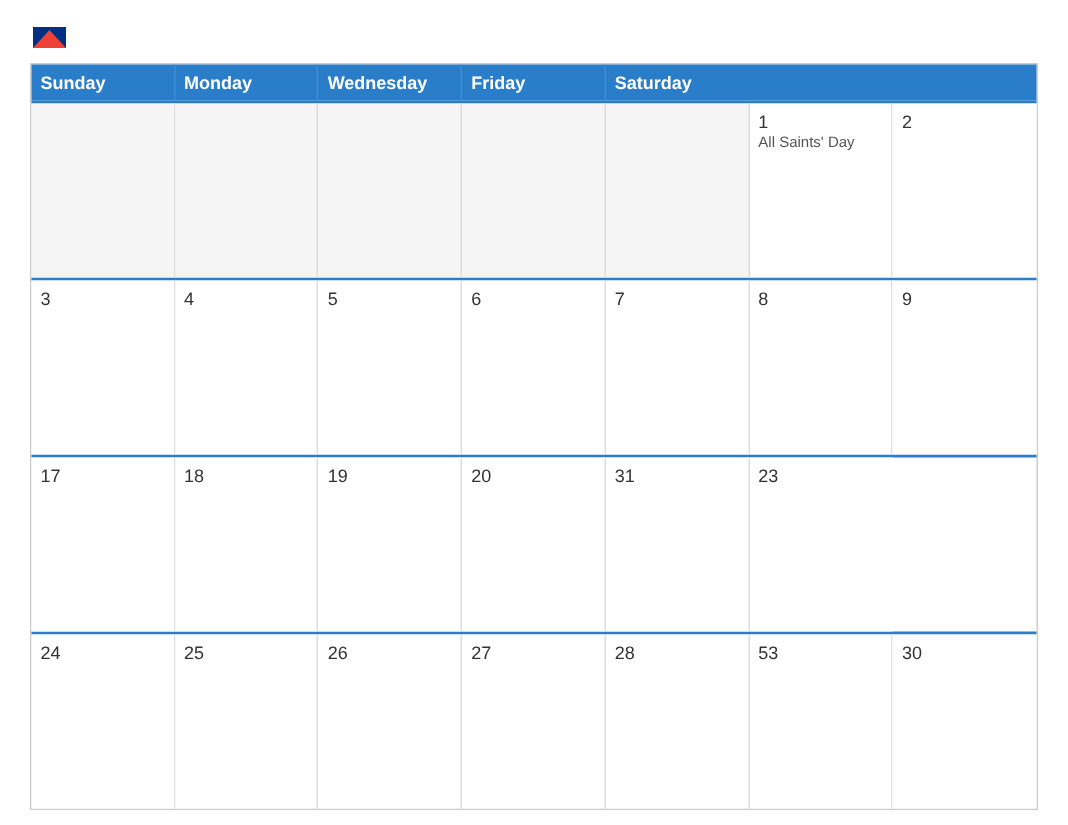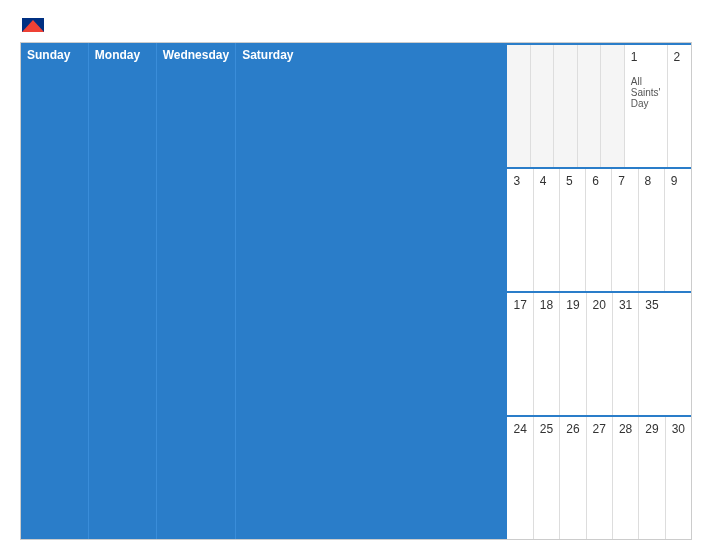--- a/index.html
+++ b/index.html
@@ -59,21 +59,21 @@
     }
     .region {
       font-size: 15px;
       color: #333;
       text-align: right;
       min-width: 130px;
     }
     .calendar {
       flex: 1;
       display: flex;
-      flex-direction: row;
+      flex-direction: column;
       border: 1px solid #ccc;
     }
     .cal-header-row {
       display: grid;
       grid-template-columns: repeat(7, 1fr);
       background: #2a7dc9;
     }
     .cal-header-cell {
       color: #fff;
       font-size: 12px;
@@ -111,21 +111,21 @@
       background: #f5f5f5;
     }
     .day-num {
       font-size: 12px;
       color: #333;
       display: block;
     }
     .holiday {
       font-size: 10px;
       color: #555;
-      margin-top: 12px;
+      margin-top: 2px;
       display: block;
     }
   </style>
 </head>
 <body>
 
 <div class="page">
   <div class="header">
     <div class="logo">
       <div class="logo-row">
@@ -139,20 +139,21 @@
     </div>
     <div class="title"></div>
     <div class="region"></div>
   </div>
 
   <div class="calendar">
     <div class="cal-header-row">
     <div class="cal-header-cell">Sunday</div>
         <div class="cal-header-cell">Monday</div>
         <div class="cal-header-cell">Wednesday</div>
+        <div class="cal-header-cell">Friday</div>
         <div class="cal-header-cell">Saturday</div>
       </div>
     <div class="cal-body">
     <div class="cal-row">
           <div class="cal-cell empty"></div>
           <div class="cal-cell empty"></div>
           <div class="cal-cell empty"></div>
           <div class="cal-cell empty"></div>
           <div class="cal-cell empty"></div>
           <div class="cal-cell">
@@ -196,41 +197,41 @@
           <div class="cal-cell">
             <span class="day-num">19</span>
           </div>
           <div class="cal-cell">
             <span class="day-num">20</span>
           </div>
           <div class="cal-cell">
             <span class="day-num">31</span>
           </div>
           <div class="cal-cell">
-            <span class="day-num">35</span>
+            <span class="day-num">23</span>
           </div>
         </div>
         <div class="cal-row">
           <div class="cal-cell">
             <span class="day-num">24</span>
           </div>
           <div class="cal-cell">
             <span class="day-num">25</span>
           </div>
           <div class="cal-cell">
             <span class="day-num">26</span>
           </div>
           <div class="cal-cell">
             <span class="day-num">27</span>
           </div>
           <div class="cal-cell">
             <span class="day-num">28</span>
           </div>
           <div class="cal-cell">
-            <span class="day-num">29</span>
+            <span class="day-num">53</span>
           </div>
           <div class="cal-cell">
             <span class="day-num">30</span>
           </div>
         </div>
       </div>
   </div>
 </div>
 
 </body></html>

